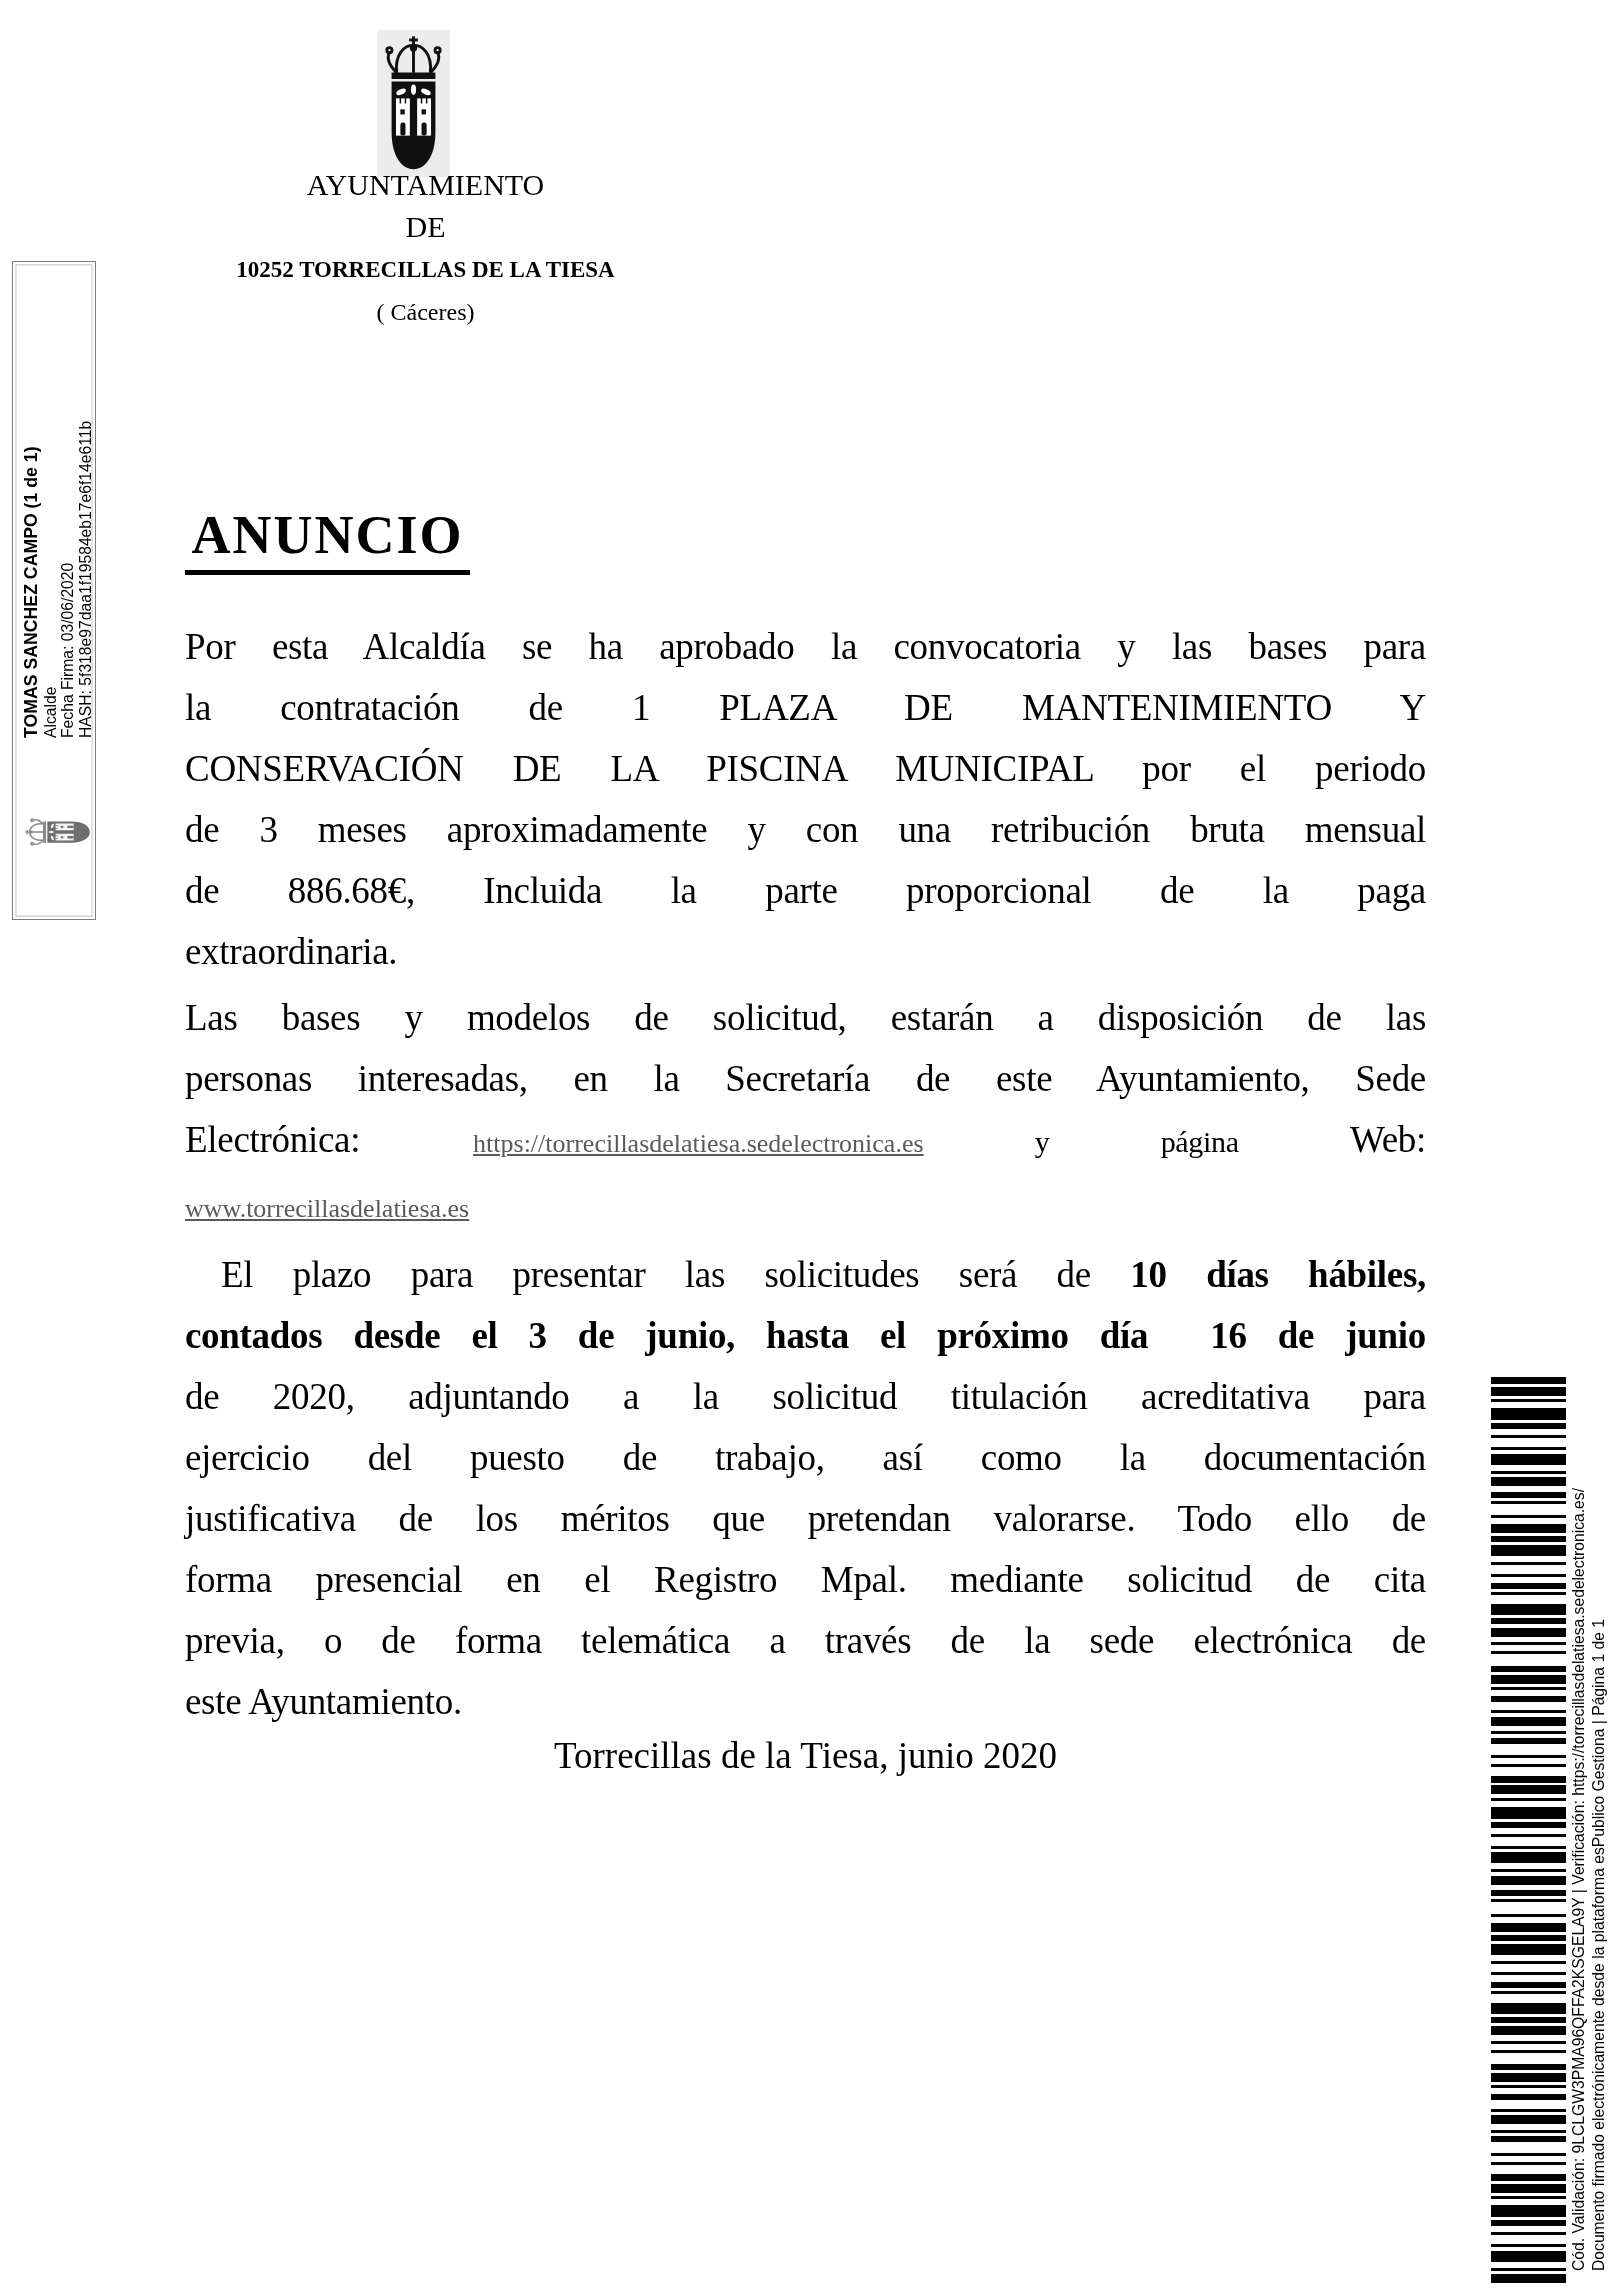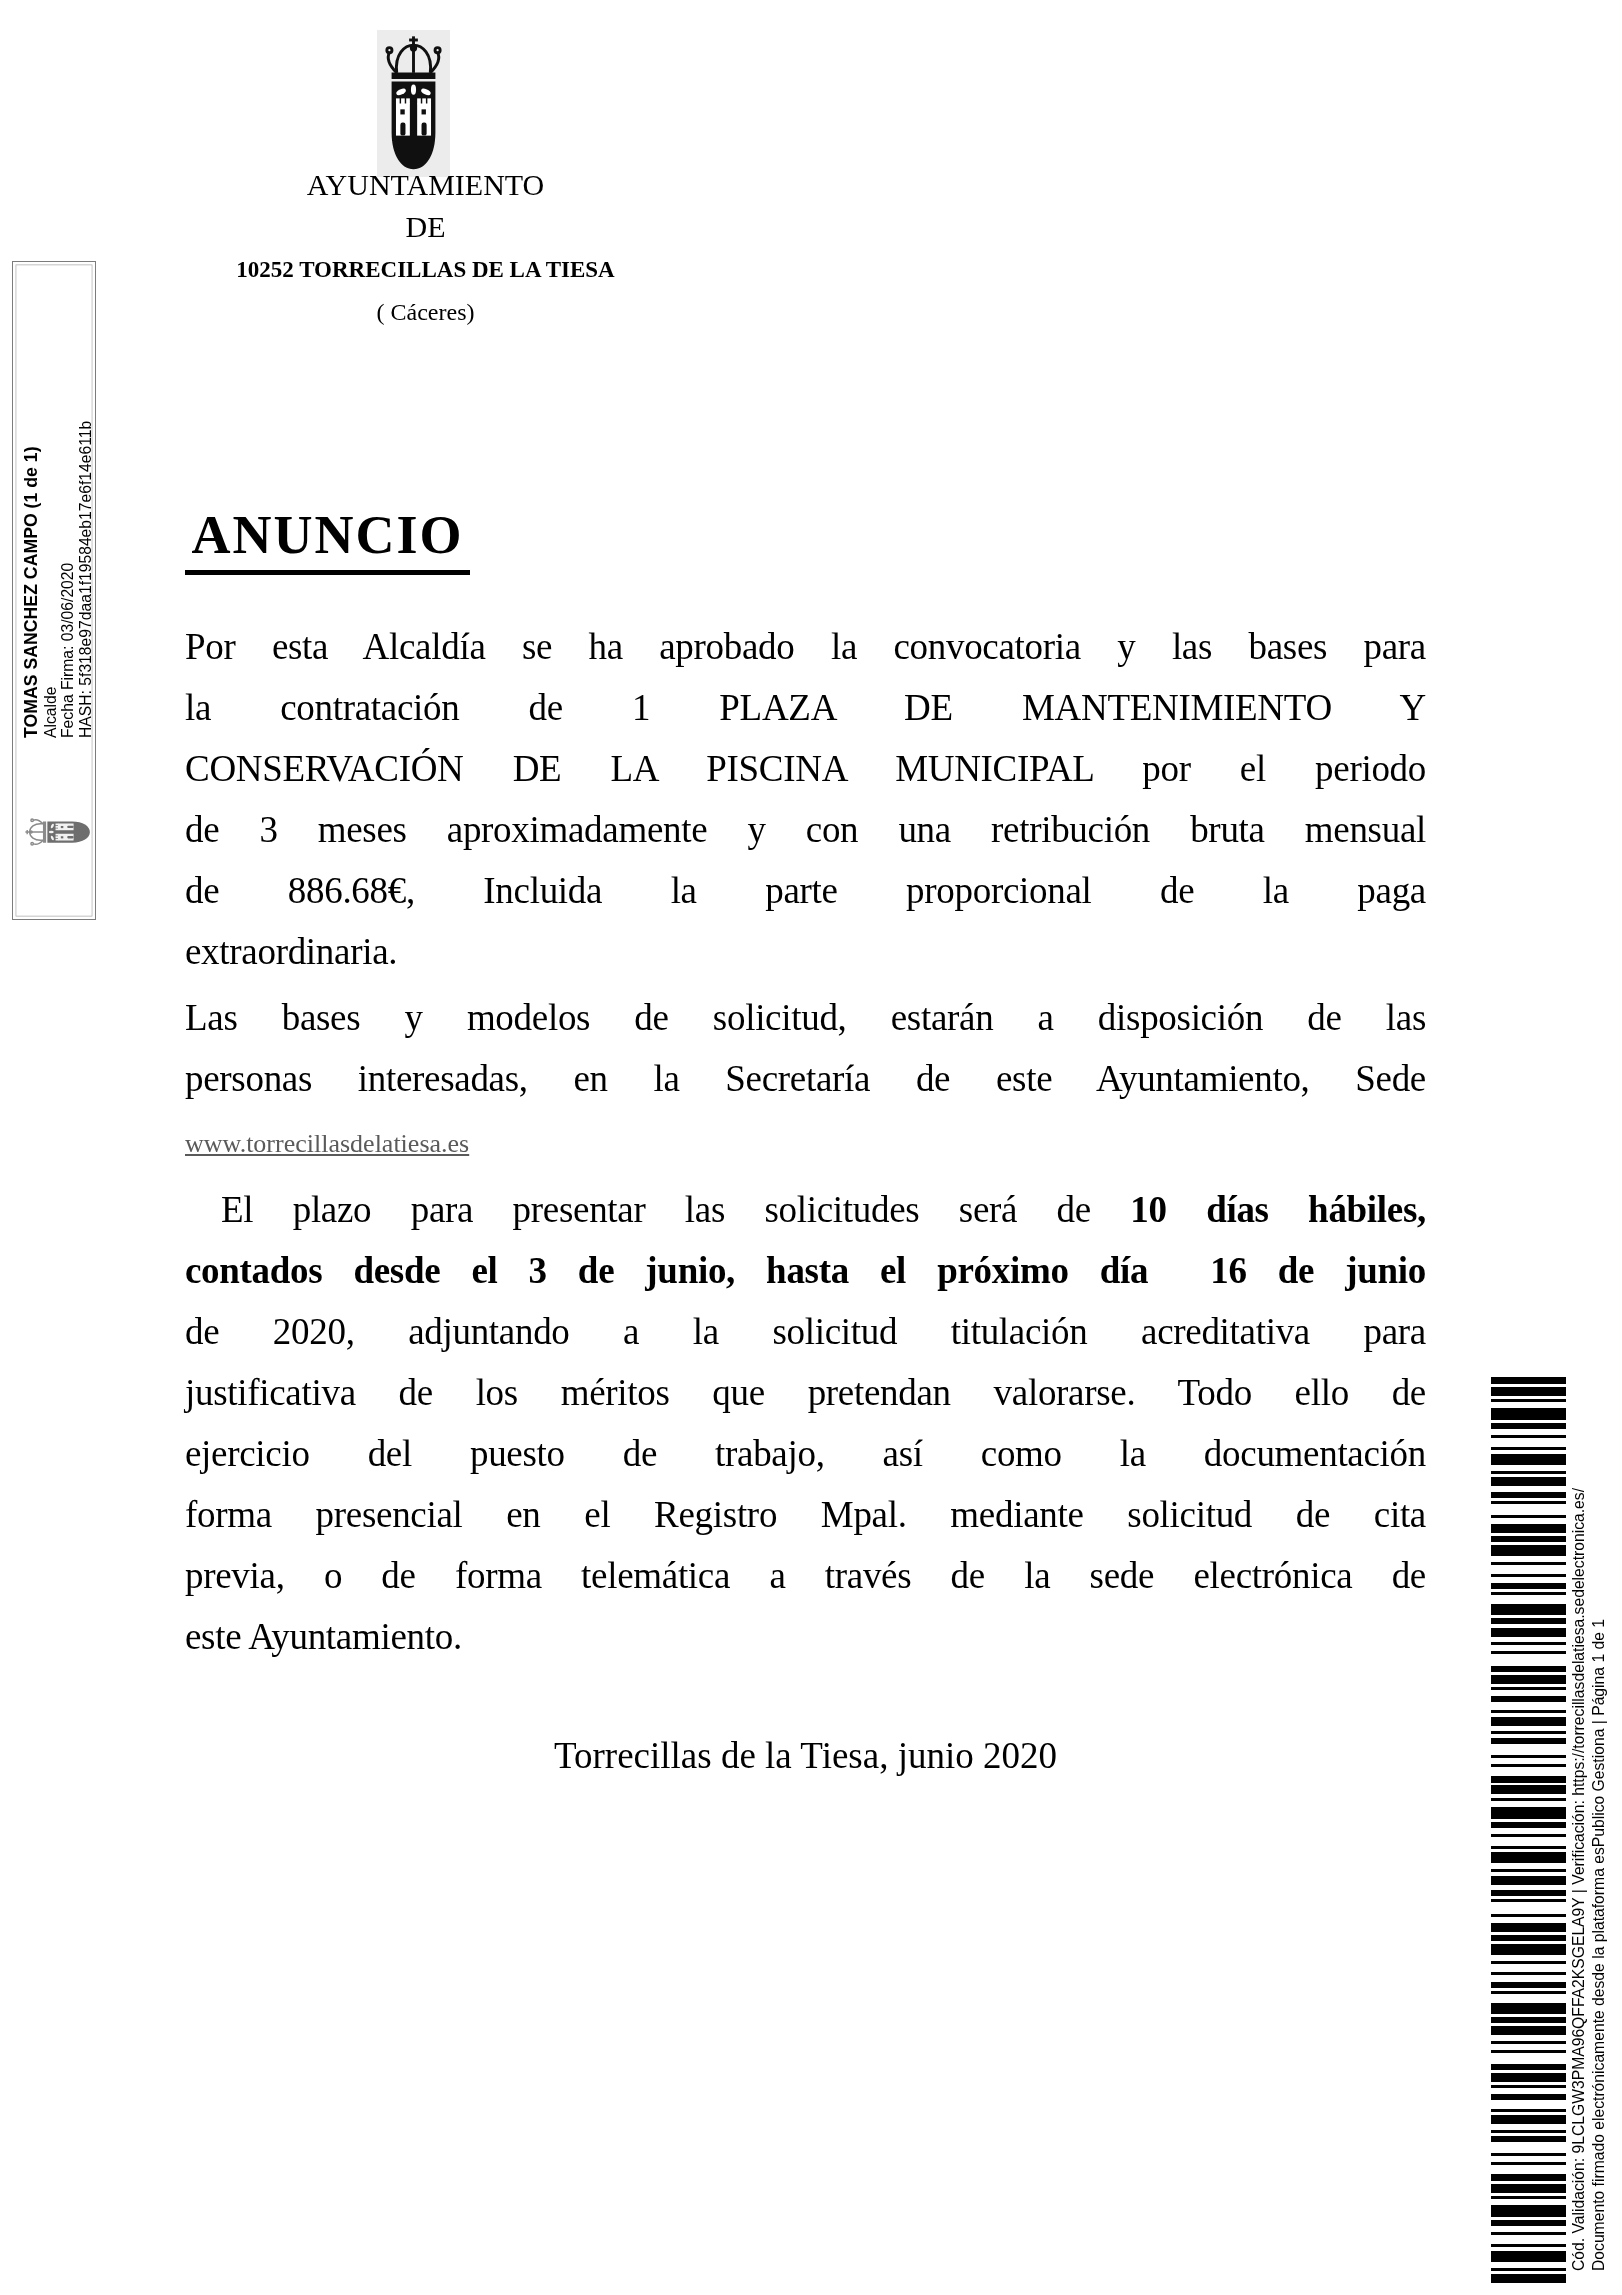--- a/index.html
+++ b/index.html
@@ -154,28 +154,29 @@
       <div class="line"><span>Por esta Alcaldía se ha aprobado la convocatoria y las bases para</span></div>
       <div class="line"><span>la contratación de 1 PLAZA DE MANTENIMIENTO Y</span></div>
       <div class="line"><span>CONSERVACIÓN DE LA PISCINA MUNICIPAL por el periodo</span></div>
       <div class="line"><span>de 3 meses aproximadamente y con una retribución bruta mensual</span></div>
       <div class="line"><span>de 886.68€, Incluida la parte proporcional de la paga</span></div>
       <div class="line lastline"><span>extraordinaria.</span></div>
     </div>
     <div class="para">
       <div class="line"><span>Las bases y modelos de solicitud, estarán a disposición de las</span></div>
       <div class="line"><span>personas interesadas, en la Secretaría de este Ayuntamiento, Sede</span></div>
+      <div class="line"><span>Electrónica: </span><span class="lnk">https://torrecillasdelatiesa.sedelectronica.es</span><span class="sm"> y página </span><span>Web:</span></div>
       <div class="line lastline"><span class="lnk">www.torrecillasdelatiesa.es</span></div>
     </div>
     <div class="para">
       <div class="line"><span style="padding-left: 36px;">El plazo para presentar las solicitudes será de </span><span class="b">10 días hábiles,</span></div>
       <div class="line"><span class="b">contados desde el 3 de junio, hasta el próximo día&nbsp; 16 de junio</span></div>
       <div class="line"><span>de 2020, adjuntando a la solicitud titulación acreditativa para</span></div>
+      <div class="line"><span>ejercicio del puesto de trabajo, así como la documentación</span></div>
       <div class="line"><span>justificativa de los méritos que pretendan valorarse. Todo ello de</span></div>
-      <div class="line"><span>ejercicio del puesto de trabajo, así como la documentación</span></div>
       <div class="line"><span>forma presencial en el Registro Mpal. mediante solicitud de cita</span></div>
       <div class="line"><span>previa, o de forma telemática a través de la sede electrónica de</span></div>
       <div class="line lastline"><span>este Ayuntamiento.</span></div>
     </div>
   </div>
 
 <div class="dateline">Torrecillas de la Tiesa, junio 2020</div>
 
 <div class="barcode">
     <div class="bar" style="top: 0px; height: 6.5px;"></div>

